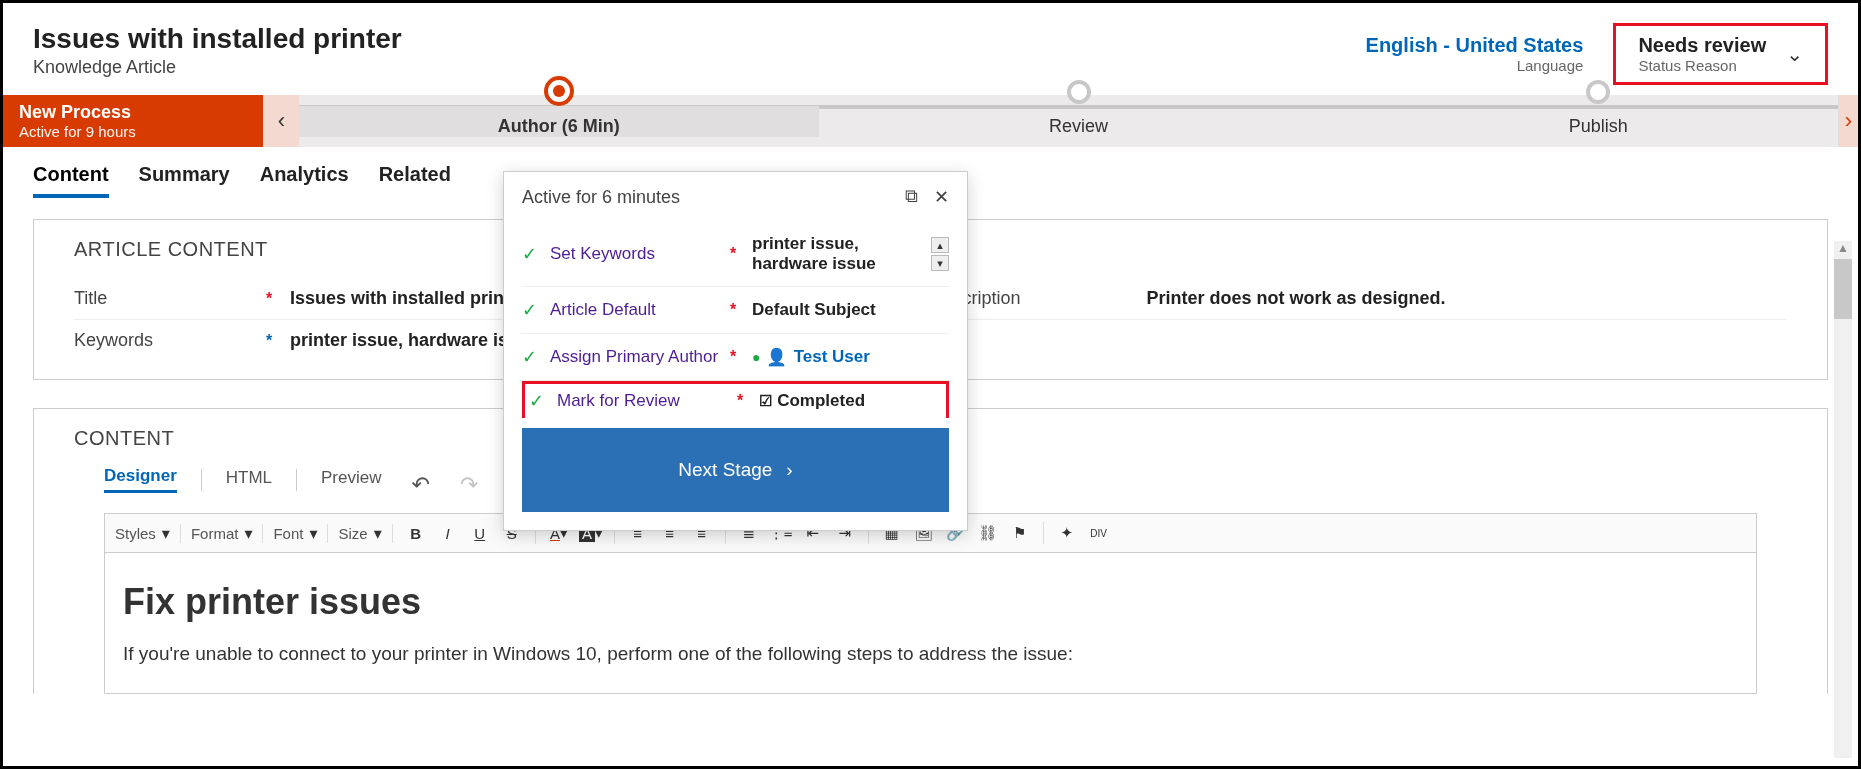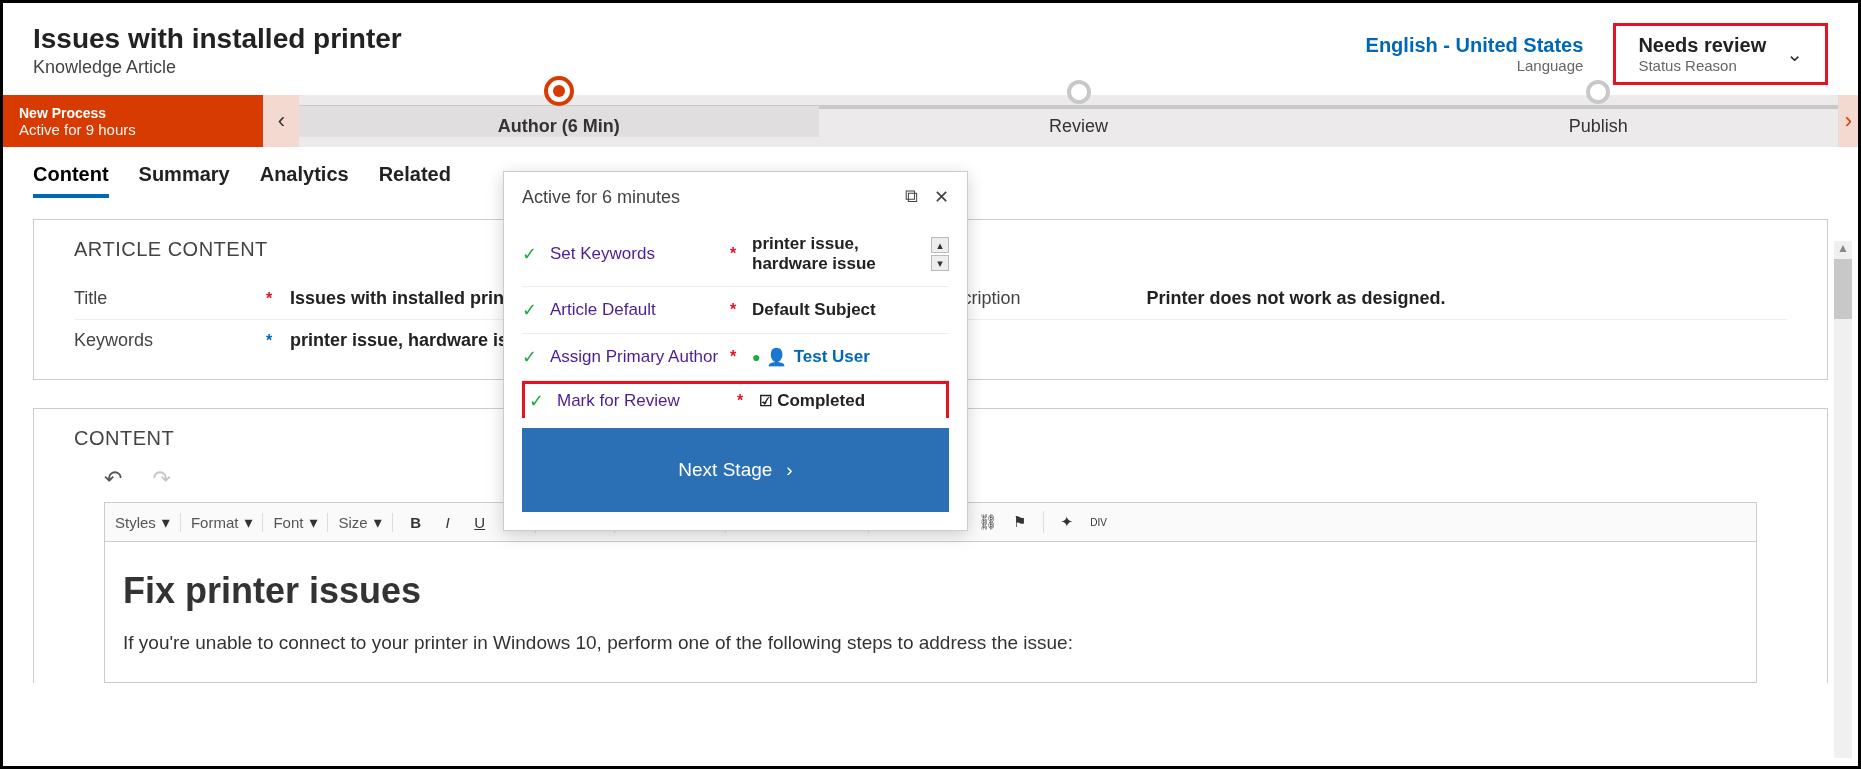--- a/index.html
+++ b/index.html
@@ -11,21 +11,21 @@
   .lang-box { text-align: right; }
   .lang-box .lang { color: #0067b8; font-weight: 600; font-size: 20px; }
   .lang-box .label { color: #666; font-size: 15px; }
   .status-box { border: 3px solid #e81123; padding: 8px 22px; display: flex; align-items: center; gap: 20px; min-width: 200px; }
   .status-box .status { font-weight: 600; font-size: 20px; color: #222; }
   .status-box .label { color: #666; font-size: 15px; }
   .chevron { font-size: 20px; color: #333; }
   
   .process-bar { display: flex; align-items: stretch; height: 52px; background: #eceaea; position: relative; }
   .process-name { background: #d83b01; color: #fff; padding: 4px 16px; display: flex; flex-direction: column; justify-content: center; width: 260px; }
-  .process-name .pname { font-weight: 600; font-size: 14px; }
+  .process-name .pname { font-weight: 600; font-size: 18px; }
   .process-name .pactive { font-size: 15px; opacity: 0.95; }
   .process-arrow { width: 36px; background: #f3d9cf; display:flex; align-items:center; justify-content:center; font-size:22px; color:#333; cursor:pointer; border-left:1px solid #ddd; }
   .process-arrow.right-edge { position:absolute; right:0; top:0; bottom:0; background:#f3d9cf; color:#d83b01; width:20px;}
   .stage-track { flex:1; position: relative; display:flex; align-items:center; }
   .stage-line { position:absolute; top:10px; left:0; right:0; height:4px; background:#c8c8c8; }
   .stage { flex:1; display:flex; flex-direction:column; align-items:center; position:relative; padding-top:0px;}
   .stage-node { width:24px; height:24px; border-radius:50%; background:#fff; border:4px solid #c8c8c8; position:absolute; top:-26px; }
   .stage.active .stage-node { border-color:#d83b01; width:30px;height:30px; top:-30px; }
   .stage.active .stage-node::after { content:''; position:absolute; inset:5px; border-radius:50%; background:#d83b01; }
   .stage-label { font-size:18px; color:#333; margin-top:10px;}
@@ -161,20 +161,27 @@
         <span class="field-label">Keywords</span>
         <span class="field-req" style="color:#0067b8">*</span>
         <span class="field-value">printer issue, hardware issue</span>
       </div>
     </div>
   </div>
 
   <div class="section-box" style="padding-bottom:0;border-bottom:none">
     <div class="section-title">CONTENT</div>
     <div style="display:flex;align-items:center;">
+      <div class="editor-tabs">
+        <div class="editor-tab active">Designer</div>
+        <div class="editor-divider"></div>
+        <div class="editor-tab">HTML</div>
+        <div class="editor-divider"></div>
+        <div class="editor-tab">Preview</div>
+      </div>
       <div class="undo-redo">
         <span>↶</span>
         <span style="opacity:.35">↷</span>
       </div>
     </div>
 
     <div class="toolbar">
       <div class="tb-sel">
           <span>Styles</span>
           <span>▾</span>

